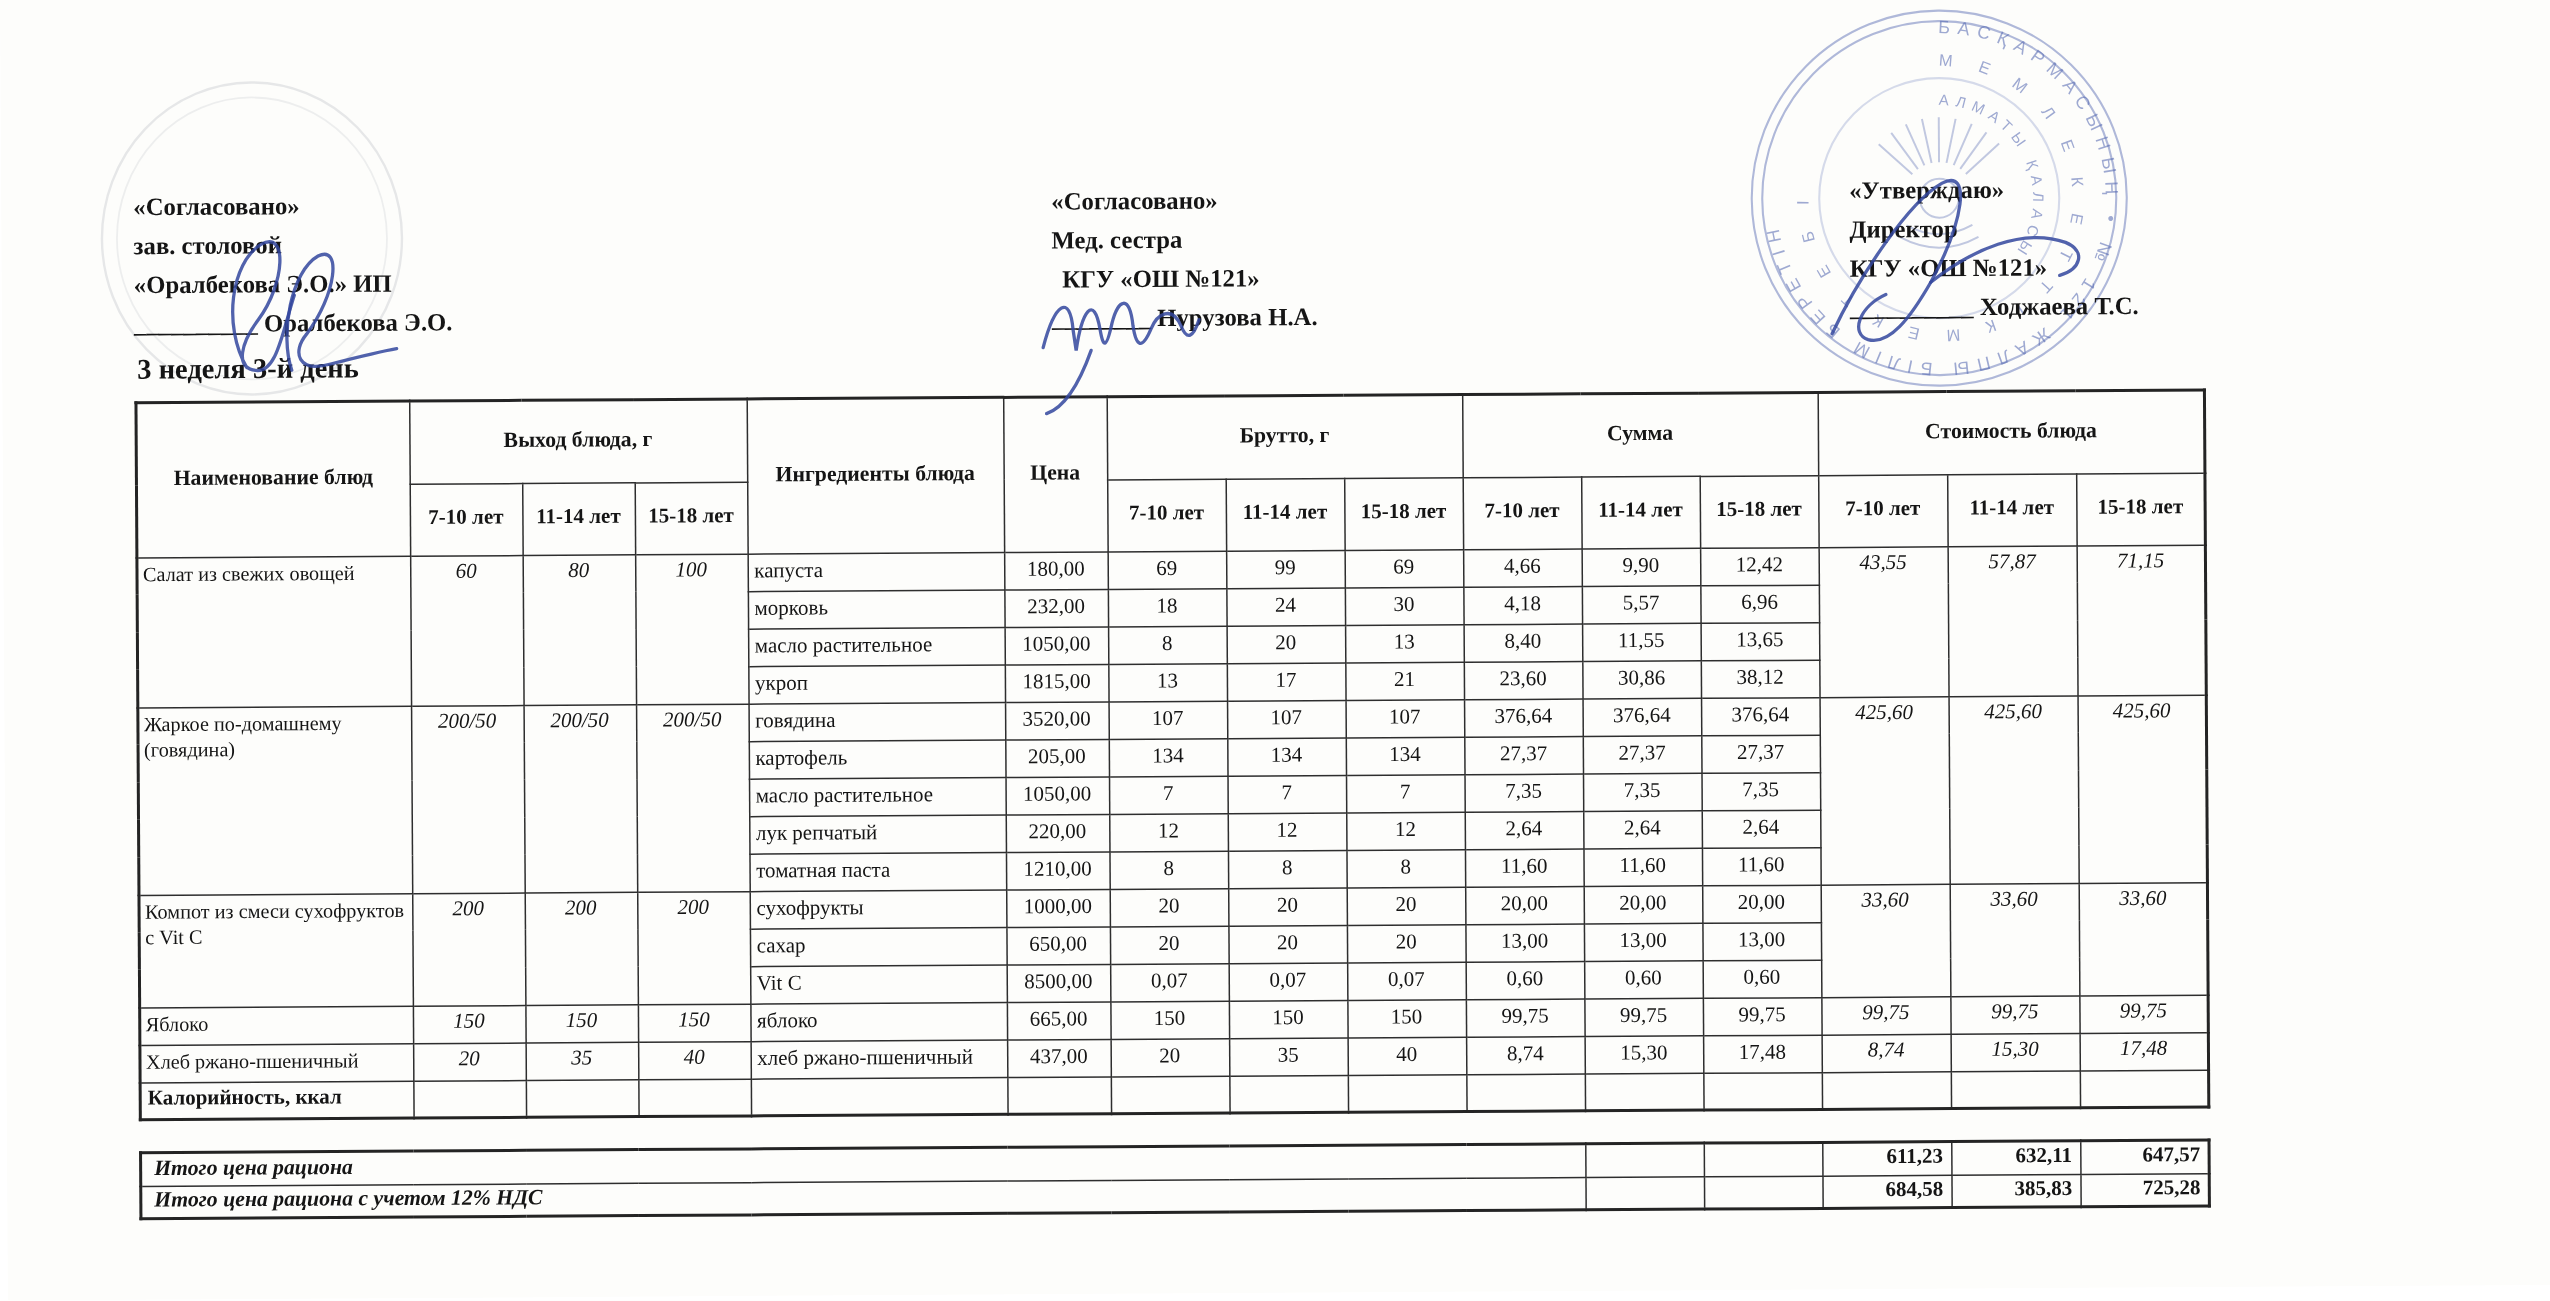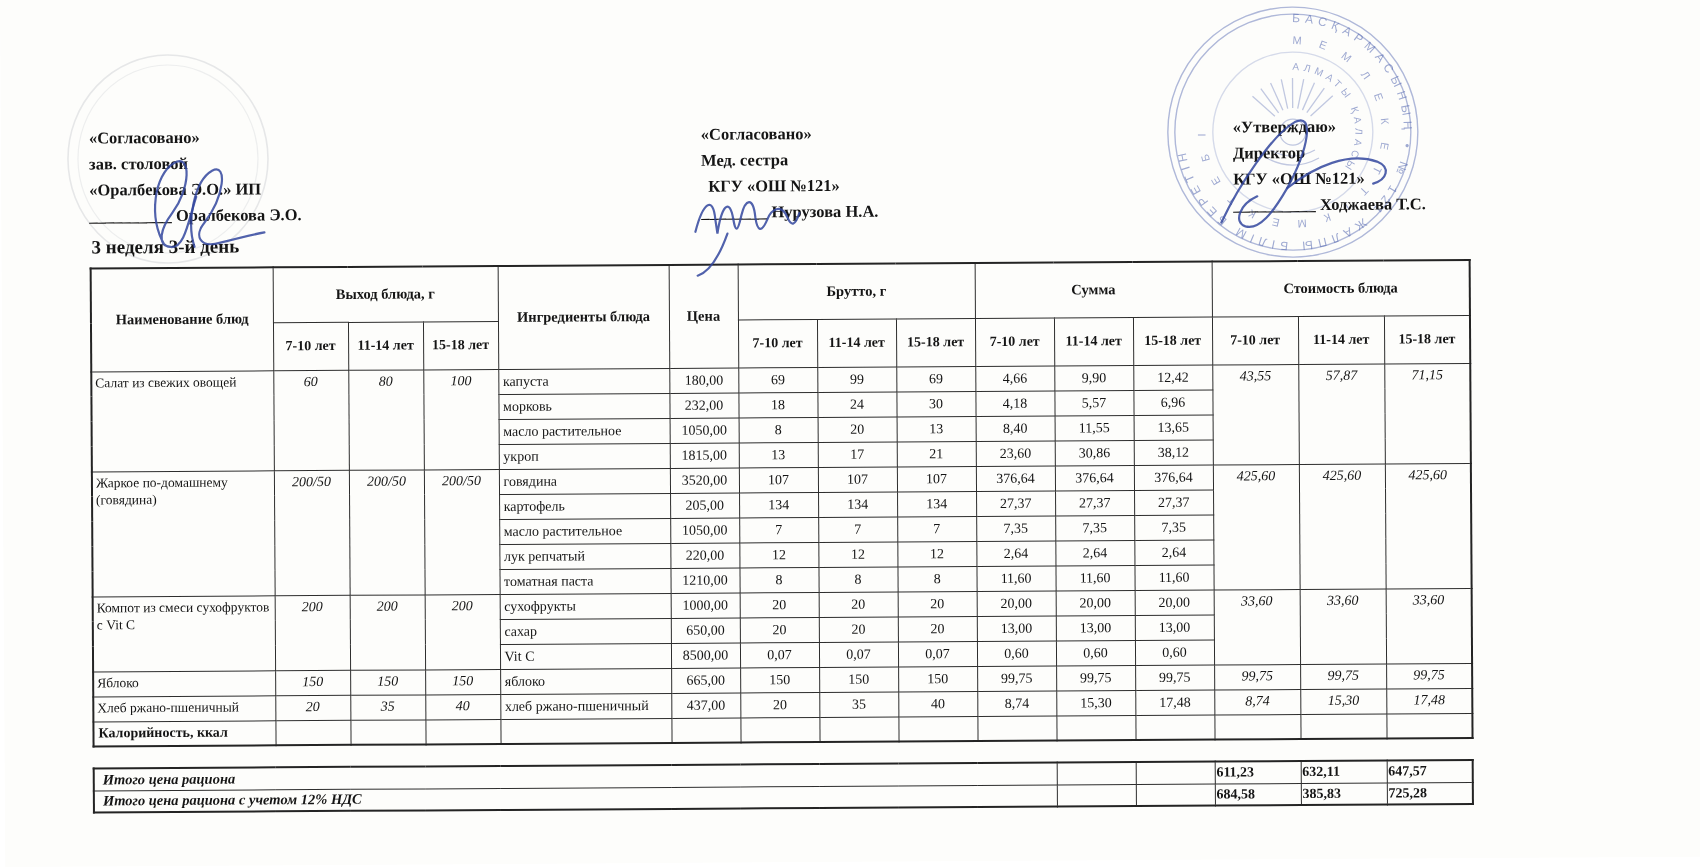--- a/index.html
+++ b/index.html
@@ -39,21 +39,21 @@
   .menu-table thead tr:nth-child(2){ height:48px; }
   .menu-table thead tr:nth-child(2) th { font-size:14px; }
   .menu-table tbody tr { height:25px; }
   td.num  { text-align:center; padding:1px 2px; }
   td.top  { vertical-align:top; padding-top:3px;font-style:italic; }
   td.dish-name { vertical-align:top; text-align:left; padding:2px 3px; font-size:13.5px; line-height:17px; }
   td.ing  { text-align:left; padding:1px 4px; }
   td.calories { font-weight:bold; text-align:left; padding:1px 4px; }
   .totals-table tr { height:22px; }
   td.totals-label { font-weight:bold; font-style:italic; text-align:left; padding:1px 8px; font-size:14.5px; }
-  td.totals-val   { font-weight:bold; text-align:left; padding:1px 5px 1px 1px; }
+  td.totals-val   { font-weight:bold; text-align:right; padding:1px 5px 1px 1px; }
 </style>
 </head>
 <body>
 
 <div class="sheet">
 
   <svg class="svg-layer stamp-left" width="230" height="230" viewBox="0 0 230 230">
     <ellipse cx="112" cy="115" rx="100" ry="104" fill="none" stroke="rgba(125,132,150,0.18)" stroke-width="1.6"></ellipse>
     <ellipse cx="112" cy="115" rx="90" ry="94" fill="none" stroke="rgba(125,132,150,0.12)" stroke-width="1.2"></ellipse>
   </svg>

